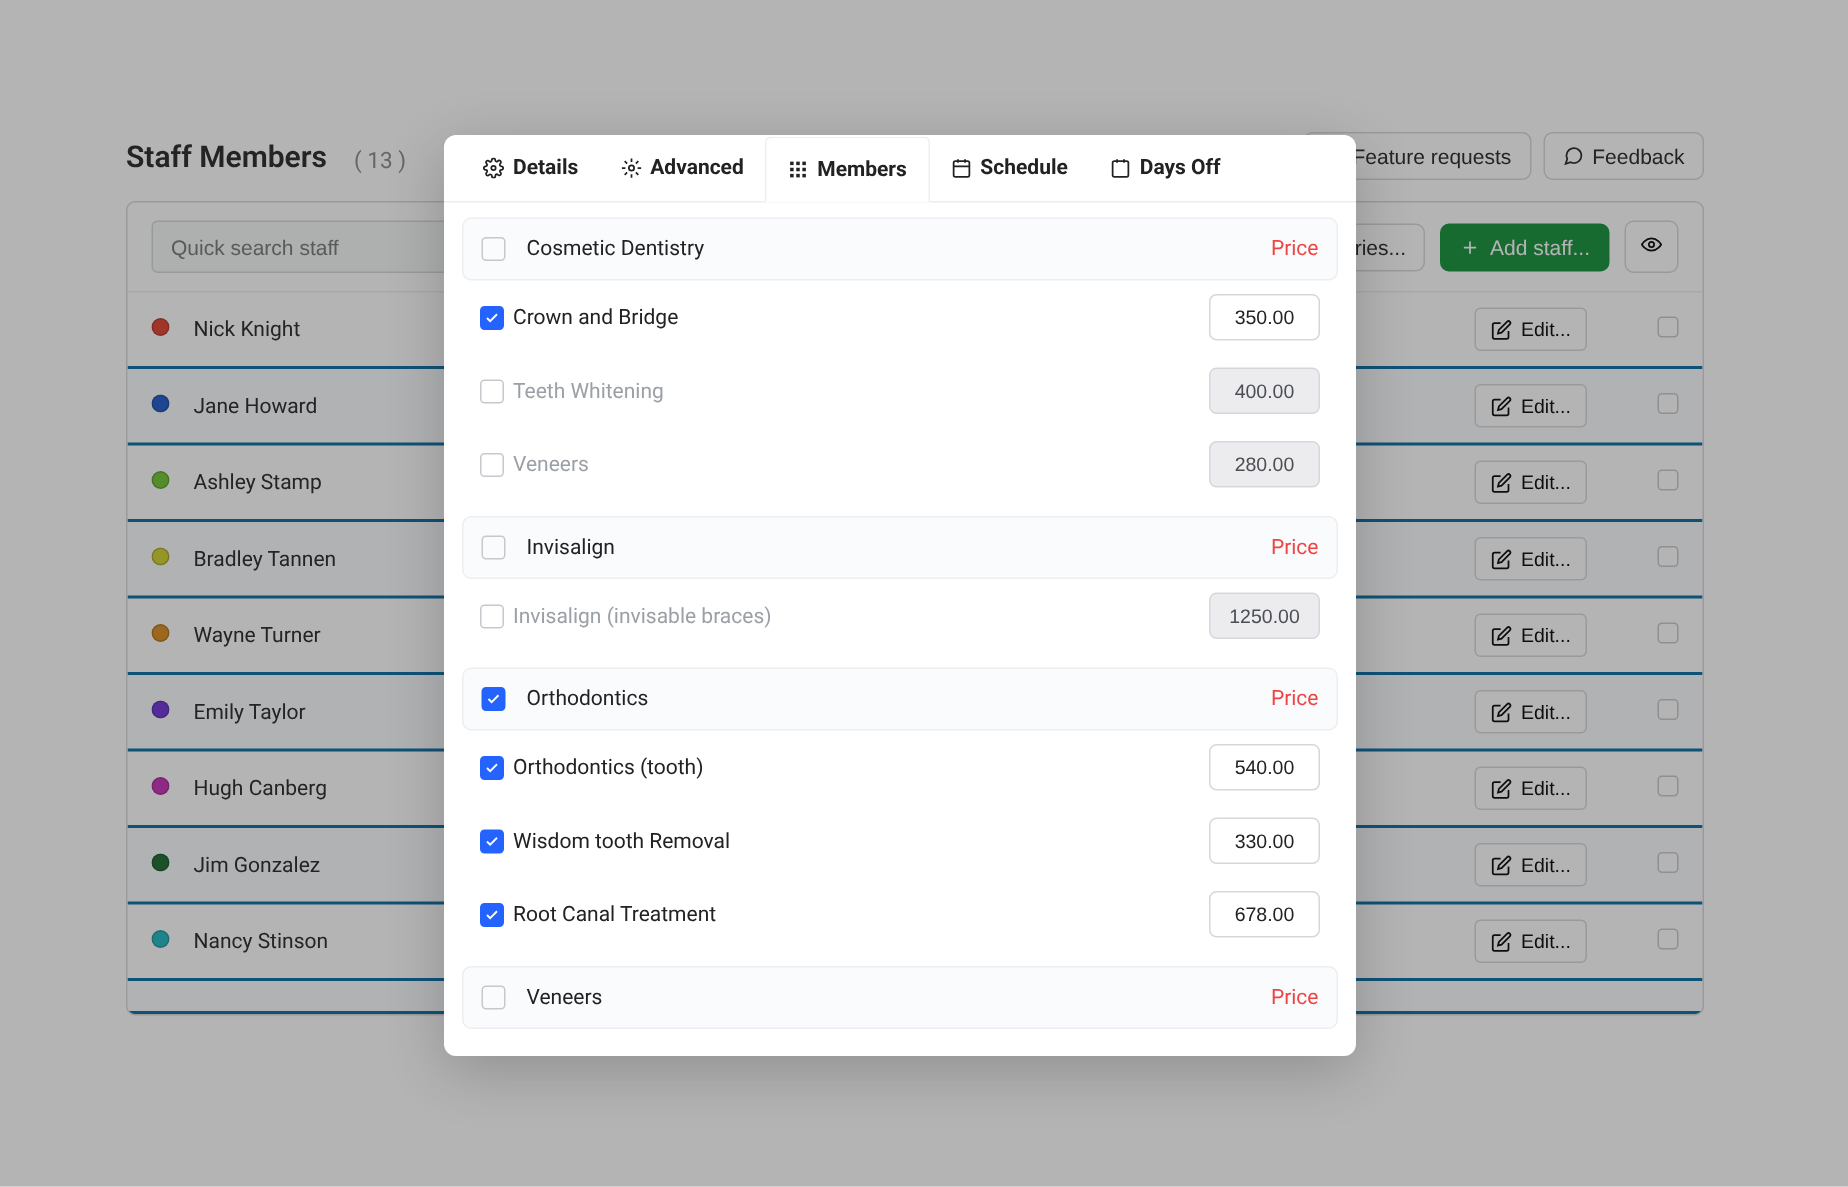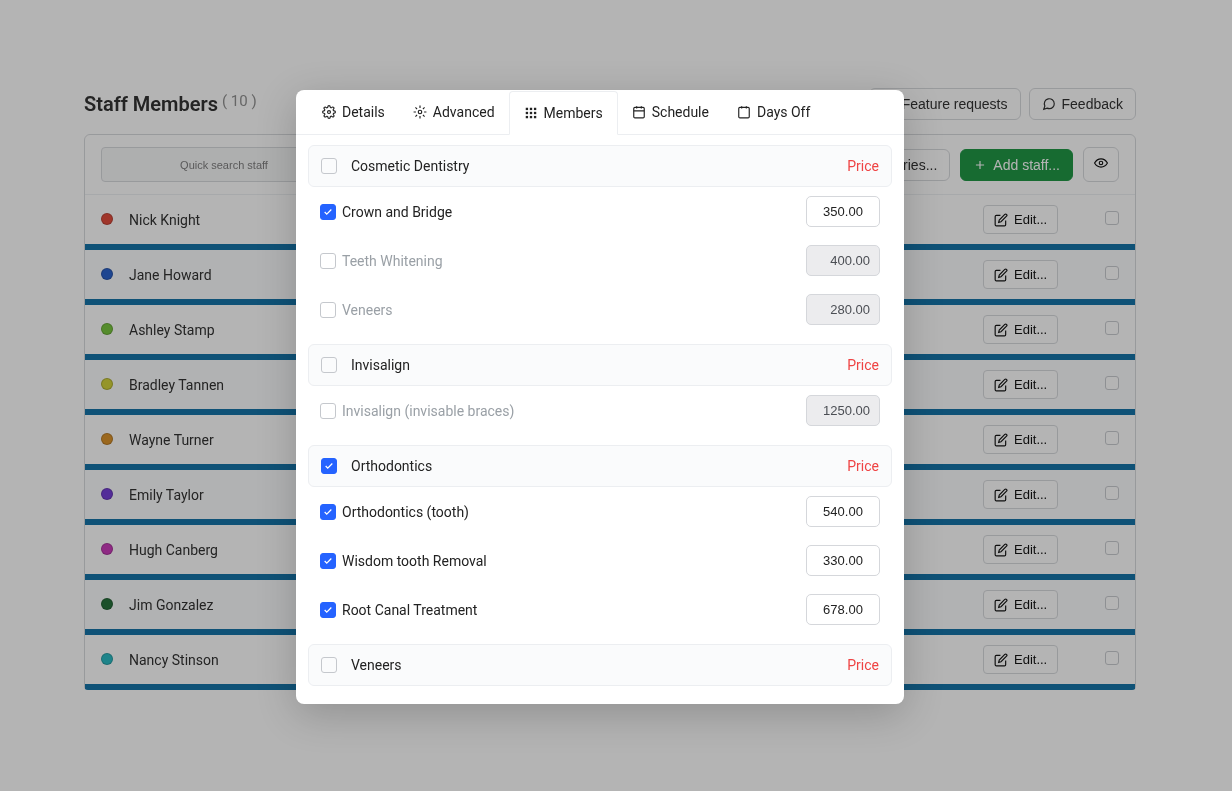--- a/index.html
+++ b/index.html
@@ -1,78 +1,78 @@
 <!DOCTYPE html>
 <html><head>
 <meta charset="utf-8">
 <style>
 * { box-sizing: border-box; margin: 0; padding: 0; }
 body { font-family: -apple-system, BlinkMacSystemFont, "Segoe UI", Roboto, sans-serif; background: #fff; color: #222; font-size: 14px; }
 .canvas { position: relative; width: 1232px; height: 791px; background: #fff; }
 .outer-card { position: absolute; left: 20px; right: 20px; top: 40px; bottom: 20px; background: #fff; border-radius: 16px; }
 .app-frame { position: absolute; left: 84px; top: 78px; width: 1052px; height: 612px; overflow: hidden; border-radius: 0 0 4px 4px; }
 .app-header { display: flex; align-items: center; justify-content: space-between; padding: 10px 0; }
-.page-title { font-size: 20px; font-weight: 600; display: inline-flex; align-items: flex-start; gap: 4px; }
+.page-title { font-size: 20px; font-weight: 600; display: inline-flex; align-items: flex-end; gap: 18px; }
 .page-count { color: #888; font-weight: 400; font-size: 15px; }
 .header-actions { display: flex; gap: 8px; }
 .btn { display: inline-flex; align-items: center; gap: 6px; background: #fff; border: 1px solid #d5d7db; border-radius: 6px; padding: 7px 12px; font-size: 14px; cursor: pointer; color: #222; }
 .panel { border: 1px solid #d5d7db; border-radius: 6px; background: #fff; margin-top: 4px; overflow: hidden; }
 .toolbar { display: flex; justify-content: space-between; padding: 12px 16px; border-bottom: 1px solid #eceef1; }
-.search-input { width: 246px; padding: 8px 12px; border: 1px solid #d5d7db; border-radius: 4px; background: #f6f7f8; color: #6c6f75; font-size: 11px; text-align: center; }
+.search-input { width: 246px; padding: 8px 12px; border: 1px solid #d5d7db; border-radius: 4px; background: #f6f7f8; color: #6c6f75; font-size: 14px; }
 .right-actions { display: flex; gap: 10px; align-items: center; }
 .btn-green { background: #0e8f37; border-color: #0e8f37; color: #fff; }
 .btn-icon-only { border: 1px solid #d5d7db; border-radius: 6px; padding: 8px 10px; background: #fff; cursor: pointer; }
 .table-head { display: flex; align-items: center; padding: 12px 16px; border-bottom: 1px solid #eceef1; background:#fafbfc; font-weight: 600; color:#222; }
 .col-color { width: 28px; }
 .col-name { flex: 1; }
 .col-user { width: 140px; }
 .col-edit { width: 110px; }
 .col-check { width: 26px; text-align: right; }
-.table-row { display: flex; align-items: center; padding: 10px 16px; border-bottom: 6px solid #0369a1; }
+.table-row { display: flex; align-items: center; padding: 10px 16px; border-bottom: 2px solid #0369a1; }
 .table-row:nth-child(even) { background:#fbfcfd; }
 .color-dot { width: 12px; height: 12px; border-radius: 50%; display: inline-block; border: 1px solid rgba(0,0,0,0.2); }
 .edit-btn { display: inline-flex; align-items: center; gap: 6px; border: 1px solid #d5d7db; border-radius: 4px; padding: 6px 10px; font-size: 13px; background: #fff; cursor: pointer; }
 .row-checkbox { width: 14px; height: 14px; border: 1px solid #c5c8cd; border-radius: 3px; display:inline-block; background:#fff; }
 
 
 .overlay { position: absolute; inset: 0; background: rgba(40,40,40,0.35); }
 .modal { position: absolute; left: 296px; top: 90px; width: 608px; background: #fff; border-radius: 8px; box-shadow: 0 10px 40px rgba(0,0,0,0.2); overflow: hidden; }
 .modal-header { display: flex; justify-content: space-between; align-items: center; padding: 14px 18px; border-bottom: 1px solid #eceef1; }
 .modal-title { font-size: 17px; font-weight: 600; }
 .close-btn { font-size: 20px; color: #888; cursor: pointer; border: none; background: none; }
 .tabs { display: flex; border-bottom: 1px solid #eceef1; padding: 0 12px; }
-.tab { display: inline-flex; align-items: center; gap: 6px; padding: 13px 14px; color: #222; cursor: pointer; font-size: 14px; border-top-left-radius:4px; border-top-right-radius:4px;}
+.tab { display: inline-flex; align-items: center; gap: 6px; padding: 13px 14px; color: #222; cursor: pointer; font-size: 14px; border-top-left-radius:4px; border-top-right-radius:4px;font-weight:bold;}
 .tab.active { border: 1px solid #eceef1; border-bottom-color: #fff; position: relative; top: 1px; background: #fff; }
 .modal-body { padding: 0 12px 18px; }
 .section-header { display: flex; align-items: center; padding: 12px 12px; border: 1px solid #eceef1; border-radius: 6px; background: #fafbfc; margin-top: 10px; }
 .service-row { display: flex; align-items: center; padding: 9px 12px; gap: 6px; }
 .chk { width: 16px; height: 16px; border-radius: 3px; border: 1px solid #c5c8cd; display: inline-flex; align-items: center; justify-content: center; flex-shrink:0; }
 .chk.checked { background: #2563ff; border-color: #2563ff; }
 .chk.checked svg { display:block; }
 .chk svg { display:none; width:10px; height:10px; }
 .svc-label { flex: 0 0 210px; }
 .price-input { width: 74px; padding: 7px 9px; border: 1px solid #d5d7db; border-radius: 5px; text-align: center; font-size: 13px; background:#fff; color:#222; }
-.price-input.disabled { background: #ececee; color:#4b4e54;text-align:right; }
+.price-input.disabled { background: #ececee; color:#4b4e54; }
 .svc-price-cell { margin-left: auto; margin-right: 0; width: 78px; display:flex; justify-content:flex-end; }
 .section-header .chk { margin-right: 14px; }
 .section-header .price-head { color:#ef4444; margin-left:auto; margin-right:0; width:78px; text-align:right; }
 svg.icon { width: 14px; height: 14px; flex-shrink: 0; }
 .dim-text { color:#9aa0a6; }
 </style>
 </head>
 <body>
 
 <div class="canvas">
   <div class="outer-card"></div>
 
   <div class="app-frame">
     <div class="app-header">
       <div class="page-title">
         <span>Staff Members</span>
-        <span class="page-count">( 10 )</span>
+        <span class="page-count">( 13 )</span>
       </div>
       <div class="header-actions">
         <button class="btn">
           <svg class="icon" viewBox="0 0 24 24" fill="none" stroke="currentColor" stroke-width="2">
               <path d="M9 18h6M10 21h4M12 3a6 6 0 0 0-4 10.5c.7.8 1 1.5 1 2.5h6c0-1 .3-1.7 1-2.5A6 6 0 0 0 12 3z"></path>
             </svg>
           <span>Feature requests</span>
         </button>
         <button class="btn">
           <svg class="icon" viewBox="0 0 24 24" fill="none" stroke="currentColor" stroke-width="2">

